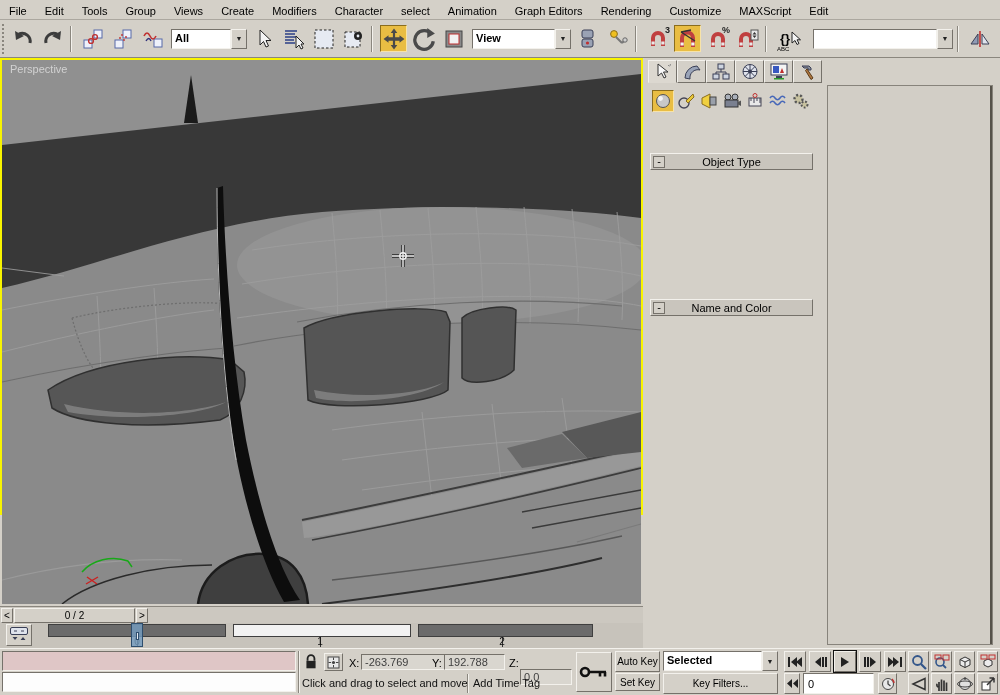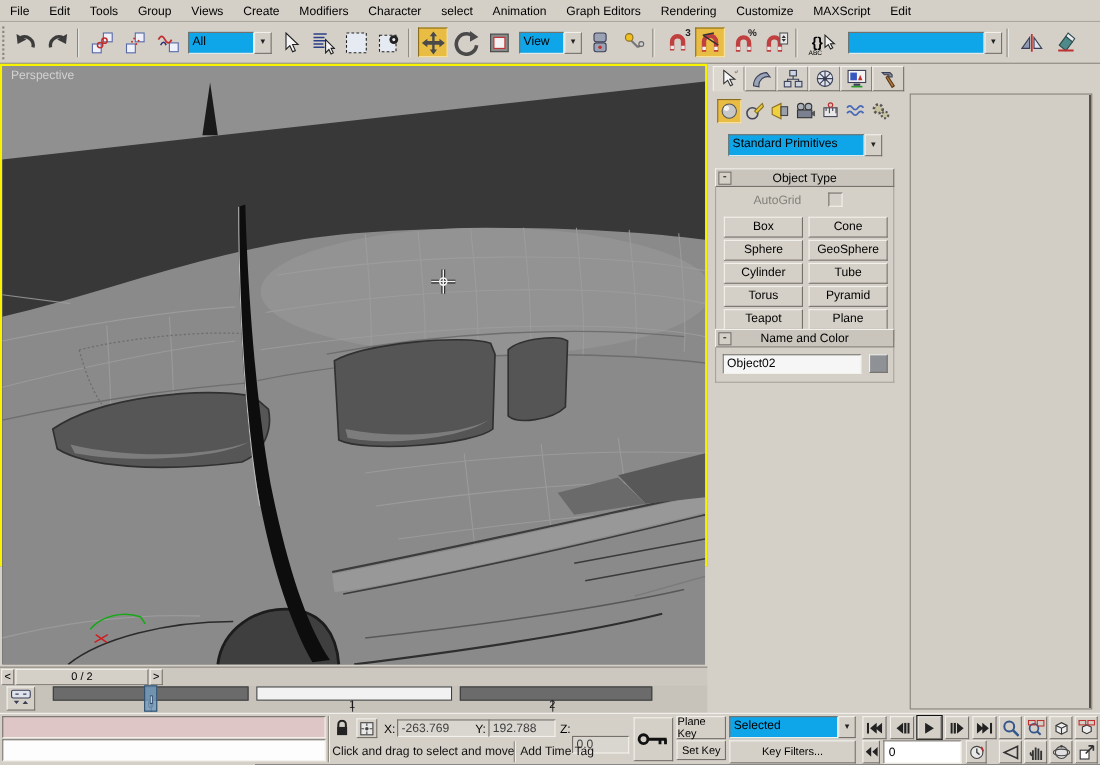--- a/index.html
+++ b/index.html
@@ -16,22 +16,22 @@
   #menubar span { padding:2px 9px; cursor:default; }
   
   #toolbar { left:0; top:20px; width:1000px; height:38px; display:flex; align-items:center;
     border-bottom:1px solid #8a867e; }
   .tbtn { width:27px; height:27px; display:flex; align-items:center; justify-content:center;
     margin-left:3px; position:relative; flex:0 0 auto; }
   .tbtn.active { background:#e9bd43; border:1px solid; border-color:#8a6d1e #f7e3a8 #f7e3a8 #8a6d1e; }
   .tsep { width:2px; height:26px; margin:0 4px; border-left:1px solid #8a867e; border-right:1px solid #f3f1ec; flex:0 0 auto;}
   .grip { width:4px; height:30px; margin-left:2px; border-left:2px dotted #8a867e; flex:0 0 auto;}
   .dd { height:20px; display:flex; align-items:stretch; margin-left:5px; flex:0 0 auto;}
-  .dd .val { flex:1; background:#0ea5e9; border:1px solid; border-color:#75716a #f3f1ec #f3f1ec #75716a;
-    padding:2px 3px; overflow:hidden; white-space:nowrap; }
+  .dd .val { flex:1; background:#ffffff; border:1px solid; border-color:#75716a #f3f1ec #f3f1ec #75716a;
+    padding:2px 3px; overflow:hidden; white-space:nowrap;font-weight:bold; }
   .dd .arr { width:16px; background:#d4d0c8; border:1px solid; border-color:#f3f1ec #75716a #75716a #f3f1ec;
     display:flex; align-items:center; justify-content:center; font-size:7px; color:#222; }
   .sup { position:absolute; top:0; right:1px; font-size:9px; font-weight:bold; color:#222; }
   
   #viewport { left:0; top:58px; width:643px; height:457px; border:2px solid #f8f400; background:#909090; }
   #vplabel { left:8px; top:3px; color:#d2d2d2; font-size:11px; }
   
   #cpanel { left:643px; top:58px; width:357px; height:590px; }
   .tab { width:29px; height:23px; display:flex; align-items:center; justify-content:center;
     border:1px solid; border-color:#f3f1ec #75716a #75716a #f3f1ec; background:#d4d0c8; margin-right:0; }
@@ -172,21 +172,21 @@
           <path d="M18 7 A8.5 8.5 0 1 0 19.5 13" fill="none" stroke="#4a4a4a" stroke-width="3"></path>
           <path d="M14 1 L21 6 L14 10 Z" fill="#4a4a4a"></path>
         </svg>
     </div>
     <div class="tbtn">
       <svg width="20" height="20" viewBox="0 0 20 20">
           <rect x="2" y="2" width="16" height="16" fill="#8a8a8a" stroke="#444"></rect>
           <rect x="5" y="5" width="10" height="10" fill="#f2f2f2" stroke="#c03030"></rect>
         </svg>
     </div>
-    <div class="dd" style="width:57px">
+    <div class="dd" style="width:99px">
       <div class="val">View</div>
       <div class="arr">▼</div>
     </div>
     <div class="tbtn">
       <svg width="20" height="22" viewBox="0 0 20 22">
           <rect x="4" y="2" width="11" height="8" rx="2" fill="#9aa2b4" stroke="#3a3f56"></rect>
           <rect x="4" y="11" width="11" height="8" rx="2" fill="#9aa2b4" stroke="#3a3f56"></rect>
           <circle cx="9.5" cy="15" r="1.6" fill="#c03030"></circle>
         </svg>
     </div>
@@ -420,54 +420,32 @@
           </svg>
       </div>
       <div class="cat">
         <svg width="18" height="18" viewBox="0 0 18 18">
             <circle cx="6.5" cy="7" r="4" fill="#c8c2a0" stroke="#555" stroke-width="2.4" stroke-dasharray="2,2"></circle>
             <circle cx="12.5" cy="12.5" r="3" fill="#c8c2a0" stroke="#555" stroke-width="2" stroke-dasharray="1.8,1.8"></circle>
           </svg>
       </div>
     </div>
 
-    <div class="dd abs" style="left:14px; top:64px; width:140px">
-      <div class="val">Standard Primitives</div>
-      <div class="arr">▼</div>
-    </div>
 
     <div class="abs" style="left:7px; top:95px; width:163px">
       <div class="rollhead">
         <div class="minus">-</div>
         <div class="title">Object Type</div>
       </div>
-      <div class="rollbody" style="height:140px; position:relative">
-        <div class="abs" style="left:34px; top:6px; color:#82807a">AutoGrid</div>
-        <div class="abs" style="left:102px; top:5px; width:13px; height:13px; background:#d4d0c8; border:1px solid; border-color:#75716a #f3f1ec #f3f1ec #75716a"></div>
-        <div class="pbtn" style="left:7px;  top:27px">Box</div>
-        <div class="pbtn" style="left:84px; top:27px">Cone</div>
-        <div class="pbtn" style="left:7px;  top:48px">Sphere</div>
-        <div class="pbtn" style="left:84px; top:48px">GeoSphere</div>
-        <div class="pbtn" style="left:7px;  top:69px">Cylinder</div>
-        <div class="pbtn" style="left:84px; top:69px">Tube</div>
-        <div class="pbtn" style="left:7px;  top:90px">Torus</div>
-        <div class="pbtn" style="left:84px; top:90px">Pyramid</div>
-        <div class="pbtn" style="left:7px;  top:111px">Teapot</div>
-        <div class="pbtn" style="left:84px; top:111px">Plane</div>
-      </div>
     </div>
 
     <div class="abs" style="left:7px; top:241px; width:163px">
       <div class="rollhead">
         <div class="minus">-</div>
         <div class="title">Name and Color</div>
-      </div>
-      <div class="rollbody" style="height:32px; position:relative">
-        <input class="abs" style="left: 6px; top: 6px; width: 126px; height: 18px; font: 11px &quot;Liberation Sans&quot;, sans-serif; background: rgb(246, 246, 246); border-width: 1px; border-style: solid; border-image: initial; border-color: rgb(117, 113, 106) rgb(243, 241, 236) rgb(243, 241, 236) rgb(117, 113, 106); padding: 0px 3px;" value="Object02">
-        <div class="abs" style="left:139px; top:6px; width:17px; height:17px; background:#8e9296; border:1px solid; border-color:#f3f1ec #75716a #75716a #f3f1ec"></div>
       </div>
     </div>
 
     <div id="emptycol" class="abs"></div>
   </div>
 
   <div id="timeslider" class="abs">
     <div class="tsbtn" style="left:1px; width:12px">&lt;</div>
     <div class="tsbtn" style="left:14px; width:121px">0 / 2</div>
     <div class="tsbtn" style="left:136px; width:12px">&gt;</div>
@@ -524,21 +502,21 @@
       <svg width="30" height="16" viewBox="0 0 30 16">
           <circle cx="6" cy="8" r="4" fill="none" stroke="#111" stroke-width="2.6"></circle>
           <path d="M10 8 H27 M21 8 V12.5 M26 8 V12.5" stroke="#111" stroke-width="2.6"></path>
         </svg>
     </div>
 
     <span class="prompttxt" style="left:302px">Click and drag to select and move</span>
     <div class="vgroove" style="left:467px; top:25px; height:19px"></div>
     <span class="prompttxt" style="left:473px">Add Time Tag</span>
 
-    <div class="sbtn" style="left:615px; top:2px; width:45px; height:21px">Plane Key</div>
+    <div class="sbtn" style="left:615px; top:2px; width:45px; height:21px">Auto Key</div>
     <div class="sbtn" style="left:615px; top:24px; width:45px; height:18px">Set Key</div>
 
     <div class="dd abs" style="left:663px; top:2px; width:115px; margin-left:0">
       <div class="val">Selected</div>
       <div class="arr">▼</div>
     </div>
     <div class="sbtn" style="left:663px; top:24px; width:115px; height:21px">Key Filters...</div>
 
     <div class="sbtn" style="left:784px; top:2px; width:22px; height:21px">
       <svg width="14" height="10" viewBox="0 0 14 10">

